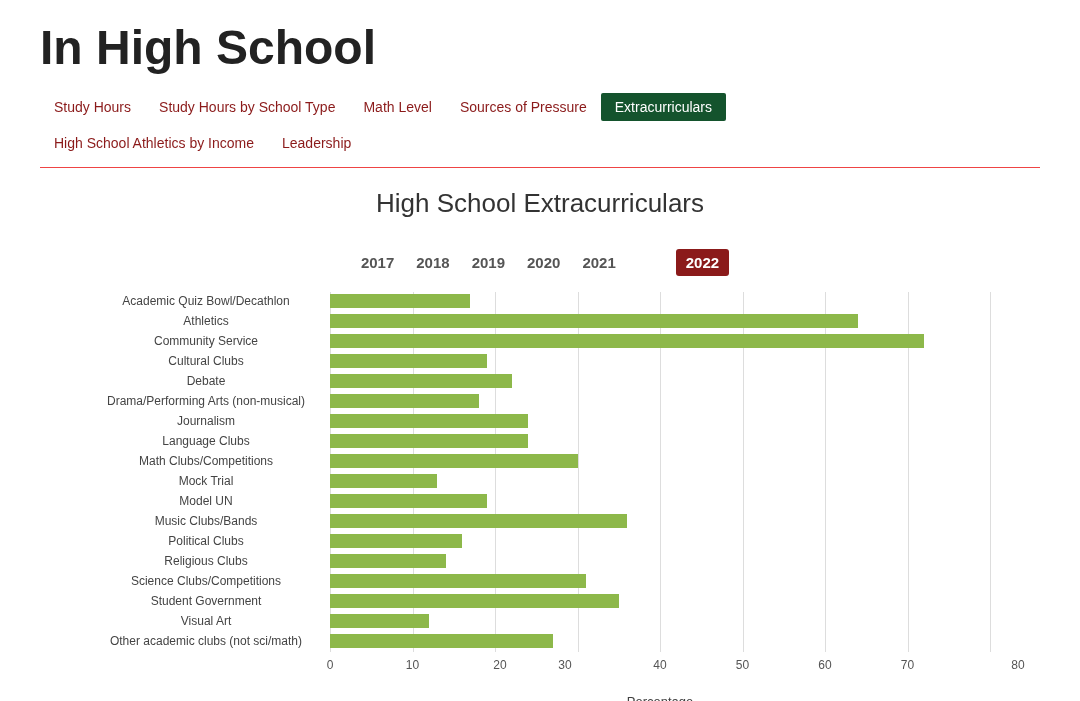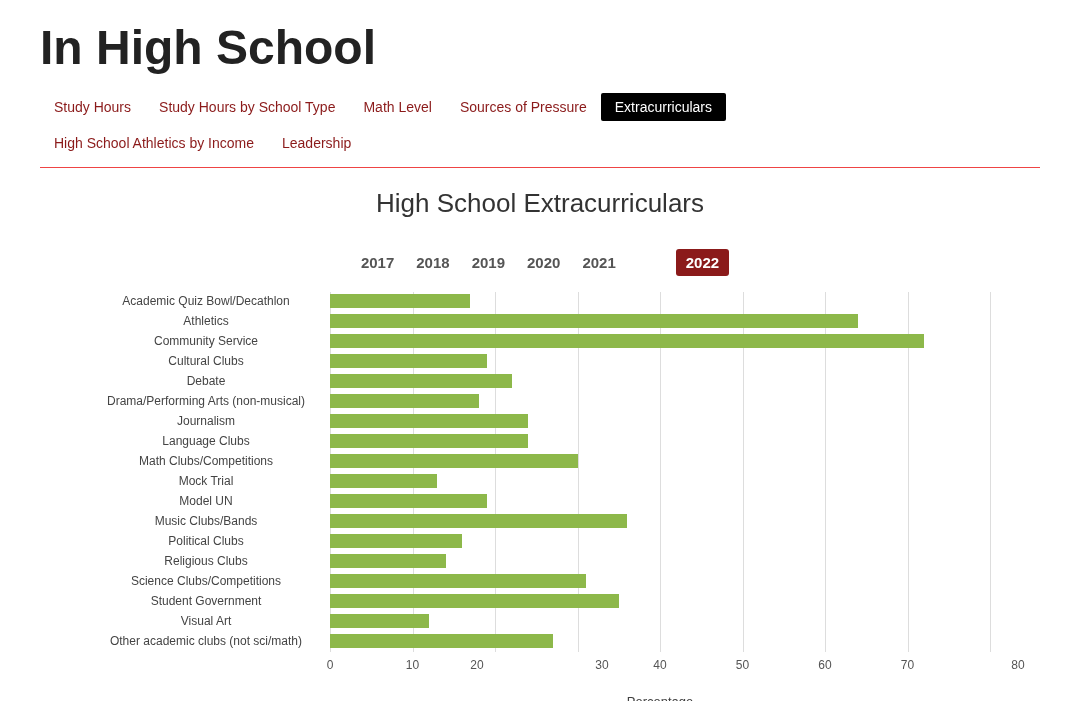--- a/index.html
+++ b/index.html
@@ -25,21 +25,21 @@
     }
     .nav-item {
       font-size: 14px;
       color: #8b1a1a;
       padding: 6px 14px;
       cursor: pointer;
       text-decoration: none;
       white-space: nowrap;
     }
     .nav-item.active {
-      background: #000000;
+      background: #14532d;
       color: #fff;
       border-radius: 2px;
     }
     .chart-container {
       max-width: 900px;
       margin: 0 auto;
     }
     .chart-title {
       text-align: center;
       font-size: 26px;
@@ -274,22 +274,22 @@
           <div class="bar-area">
             <div class="bar" style="width: 33.75%;"></div>
           </div>
         </div>
       </div>
   </div>
 
   <div class="x-axis" id="x-axis" style="height: 20px; position: relative; margin-left: 0px; padding-left: 240px;">
       <span class="x-tick" style="left: 240px; position: absolute; transform: translateX(-50%);">0</span>
       <span class="x-tick" style="left: 322.5px; position: absolute; transform: translateX(-50%);">10</span>
-      <span class="x-tick" style="left: 387px; position: absolute; transform: translateX(-50%);">20</span>
-      <span class="x-tick" style="left: 512px; position: absolute; transform: translateX(-50%);">30</span>
+      <span class="x-tick" style="left: 410px; position: absolute; transform: translateX(-50%);">20</span>
+      <span class="x-tick" style="left: 475px; position: absolute; transform: translateX(-50%);">30</span>
       <span class="x-tick" style="left: 570px; position: absolute; transform: translateX(-50%);">40</span>
       <span class="x-tick" style="left: 652.5px; position: absolute; transform: translateX(-50%);">50</span>
       <span class="x-tick" style="left: 735px; position: absolute; transform: translateX(-50%);">60</span>
       <span class="x-tick" style="left: 817.5px; position: absolute; transform: translateX(-50%);">70</span>
       <span class="x-tick" style="left: 928px; position: absolute; transform: translateX(-50%);">80</span>
     </div>
   <div class="x-axis-label">Percentage</div>
 </div>
 
 </body></html>

